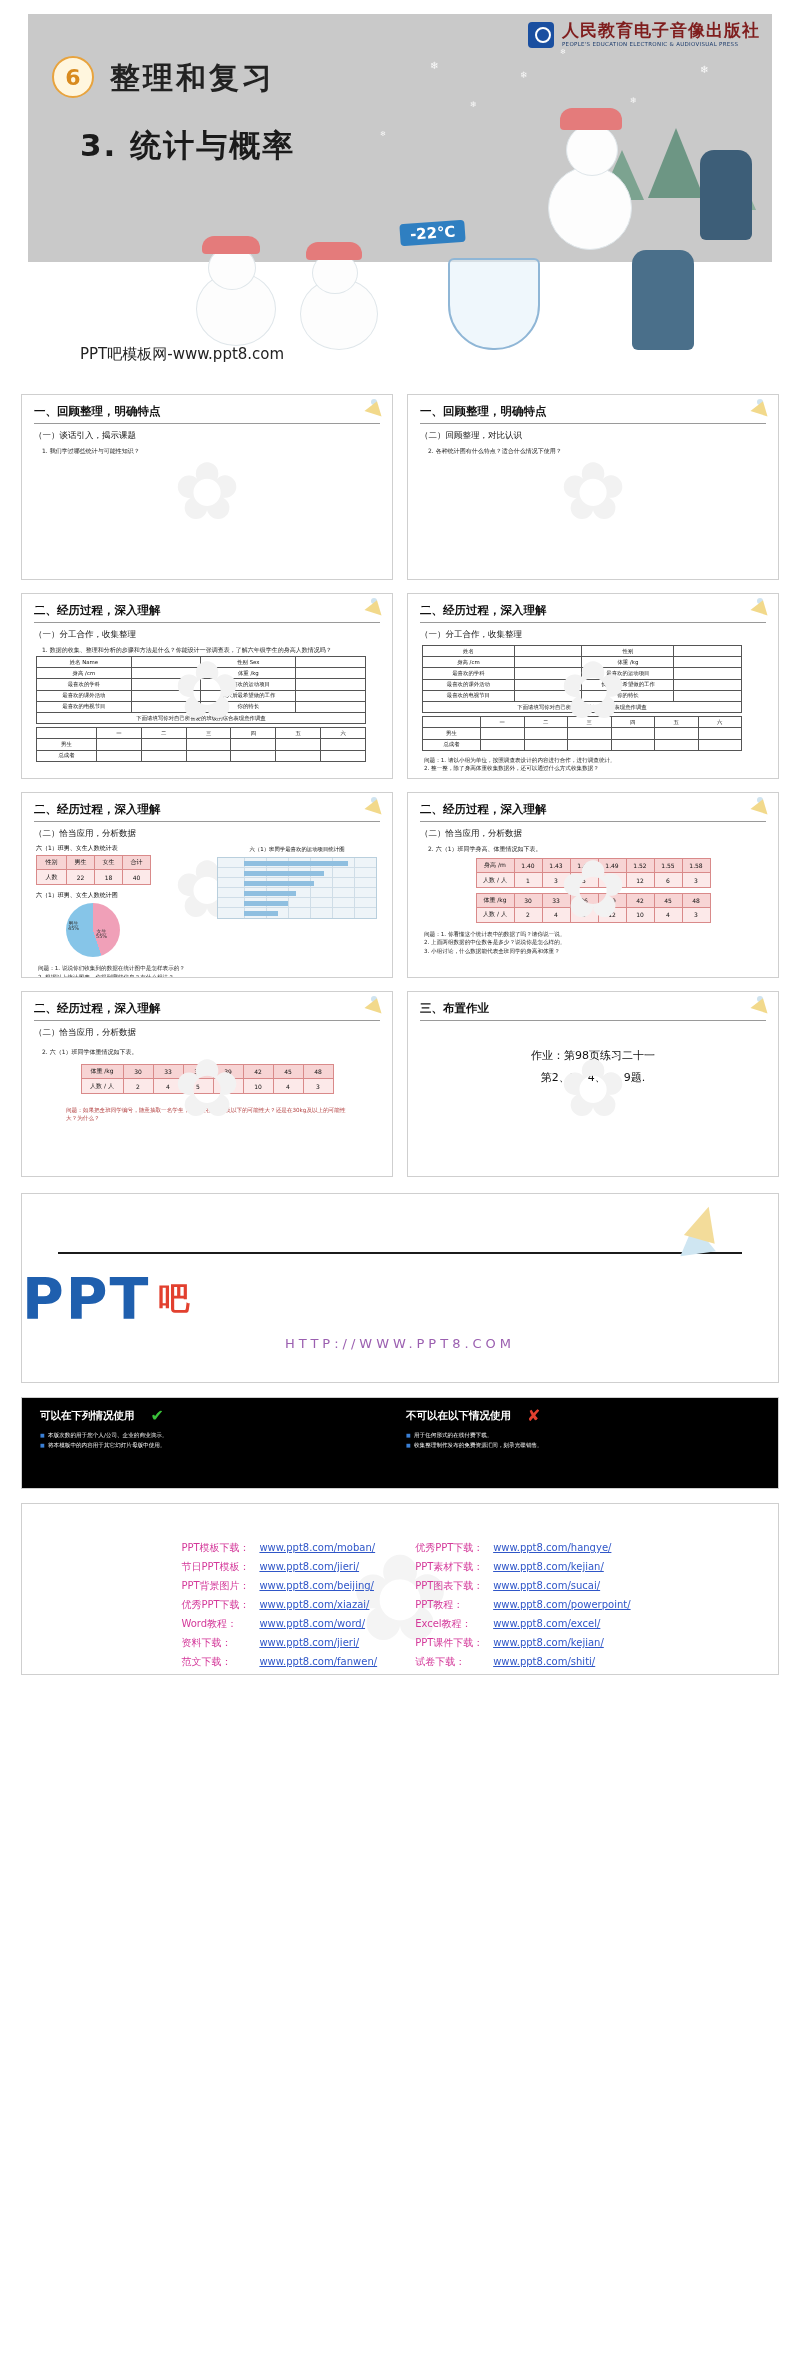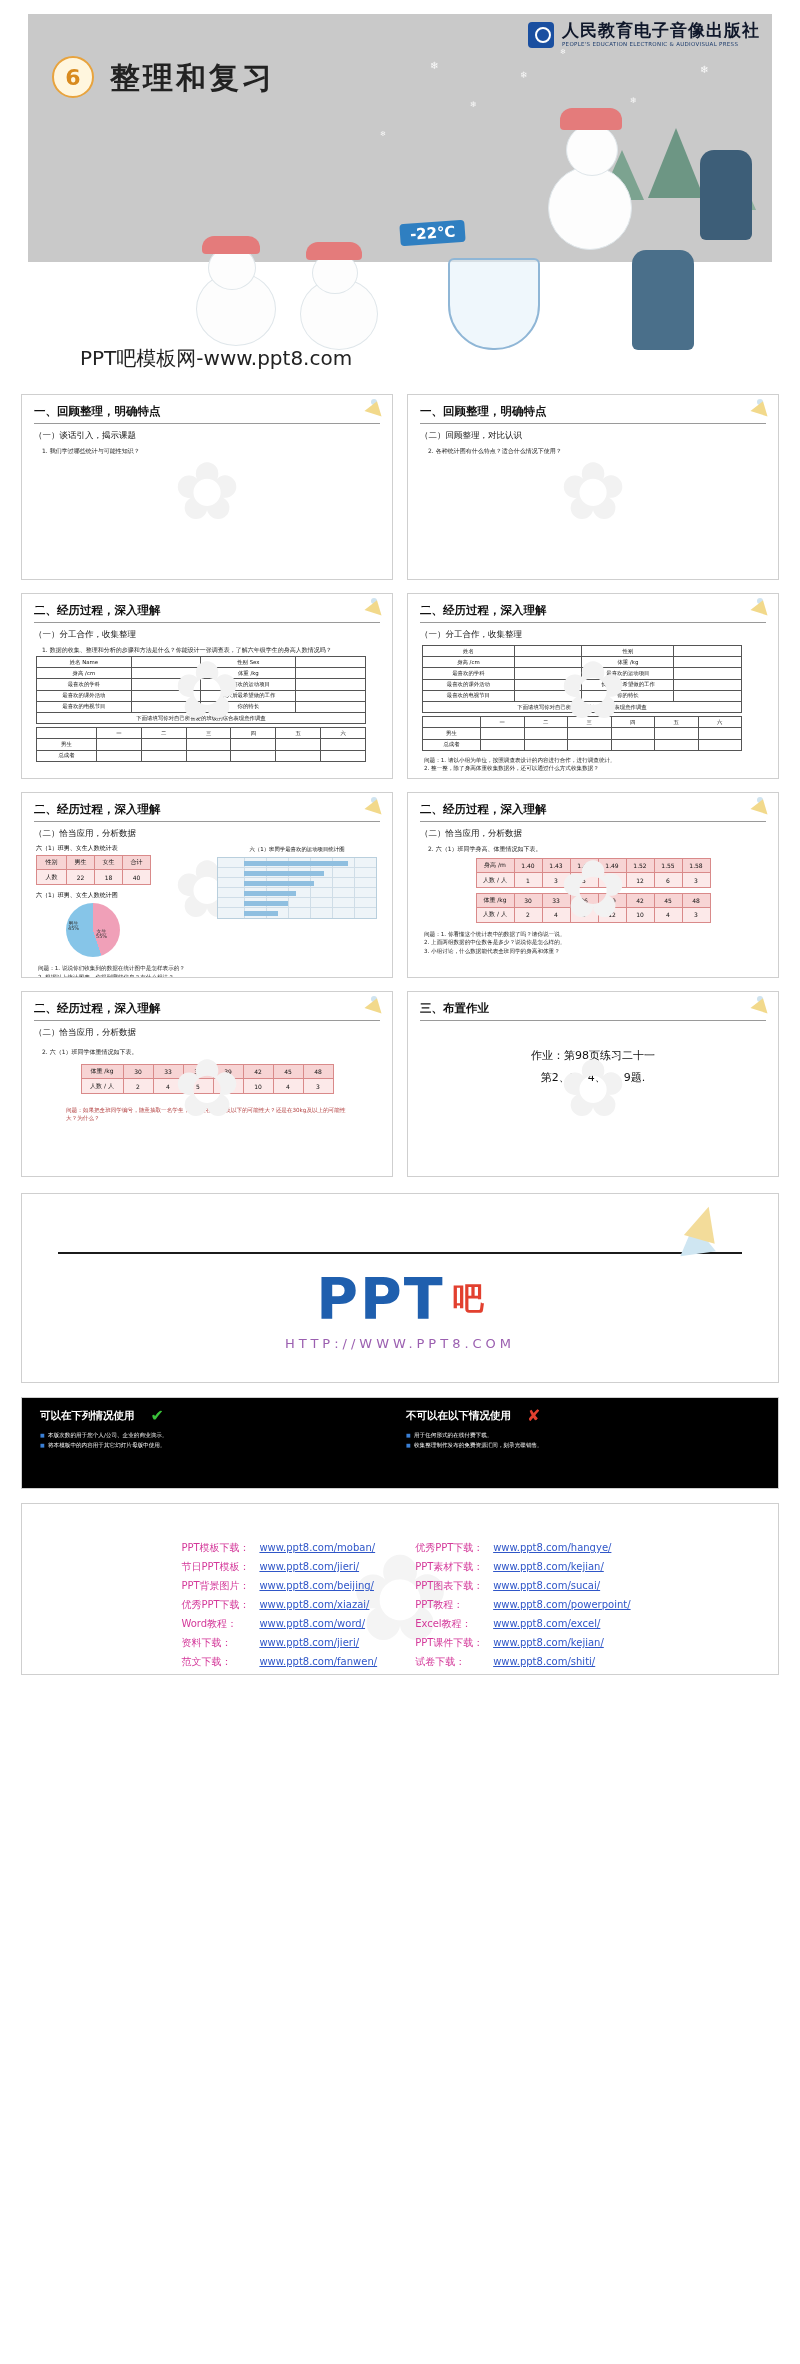--- a/index.html
+++ b/index.html
@@ -41,21 +41,21 @@
   .cover-logo .logo-mark:after {
     content: "";
     position: absolute;
     left: 7px; top: 5px;
     width: 12px; height: 12px;
     border: 2px solid #ffffff;
     border-radius: 50%;
   }
   .cover-logo .logo-txt { line-height: 1.05; }
   .cover-logo .logo-cn {
-    font-size: 17px; font-weight: bold; color: #0f172a; letter-spacing: 1px;
+    font-size: 17px; font-weight: bold; color: #7f1d1d; letter-spacing: 1px;
   }
   .cover-logo .logo-en {
     font-size: 5.5px; color: #1a3a6b; letter-spacing: .3px; margin-top: 2px;
   }
   .badge6 {
     position: absolute;
     left: 52px; top: 56px;
     width: 42px; height: 42px;
     border-radius: 50%;
     background: #fff6de;
@@ -82,21 +82,21 @@
     background: #2f7fc1;
     color: #fff;
     font-size: 15px; font-weight: bold;
     padding: 2px 10px;
     border-radius: 4px;
     transform: rotate(-4deg);
   }
   .cover-credit {
     position: absolute;
     left: 80px; top: 345px;
-    font-size: 20px; color: #222;
+    font-size: 15px; color: #222;
   }
   
   .snowman {
     position: absolute;
     background: #fdfdfd;
     border-radius: 50%;
     border: 1px solid #dfe6ea;
   }
   .tree {
     position: absolute;
@@ -273,21 +273,21 @@
     position: relative;
     background: #fff;
     overflow: hidden;
   }
   .banner .rule {
     position: absolute; left: 36px; right: 36px; top: 58px;
     height: 2px; background: #1b1b1b;
   }
   .banner-logo {
     position: absolute; left: 0; right: 0; top: 72px;
-    text-align: center;
+    text-align: left;
   }
   .banner-logo .big {
     font-size: 57px; font-weight: bold; color: #1f5fae;
     letter-spacing: 2px;
     display: inline-block;
     vertical-align: middle;
   }
   .banner-logo .ba {
     display: inline-block;
     vertical-align: middle;
@@ -431,20 +431,21 @@
   <div class="cover-logo">
     <div class="logo-mark"></div>
     <div class="logo-txt">
       <div class="logo-cn">人民教育电子音像出版社</div>
       <div class="logo-en">PEOPLE'S EDUCATION ELECTRONIC &amp; AUDIOVISUAL PRESS</div>
     </div>
   </div>
 
   <div class="badge6">6</div>
   <div class="cover-title1">整理和复习</div>
+  <div class="cover-title2">3. 统计与概率</div>
   <div class="cover-credit">PPT吧模板网-www.ppt8.com</div>
 </div>
 
 <div class="grid">
 
   <div class="slide">
     <div class="wm">✿</div>
     <div class="corner-deco">
         <div class="c2"></div>
         <div class="c1"></div>

